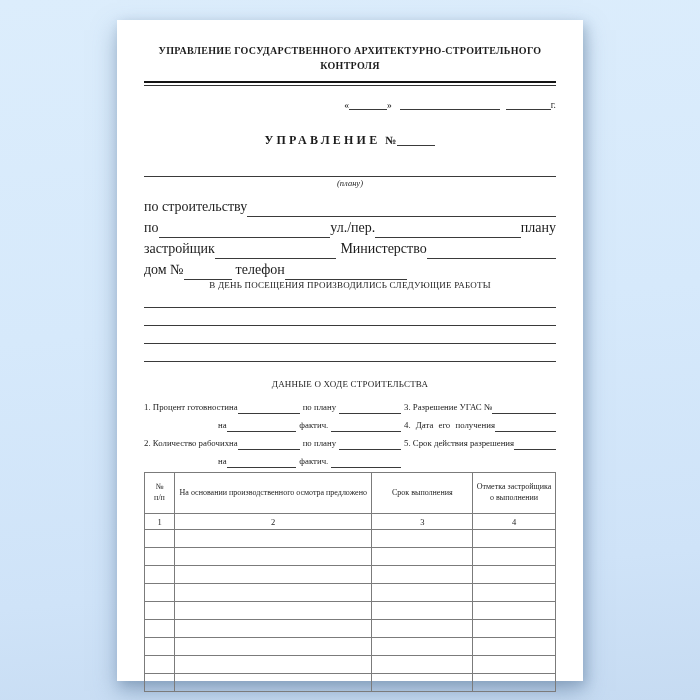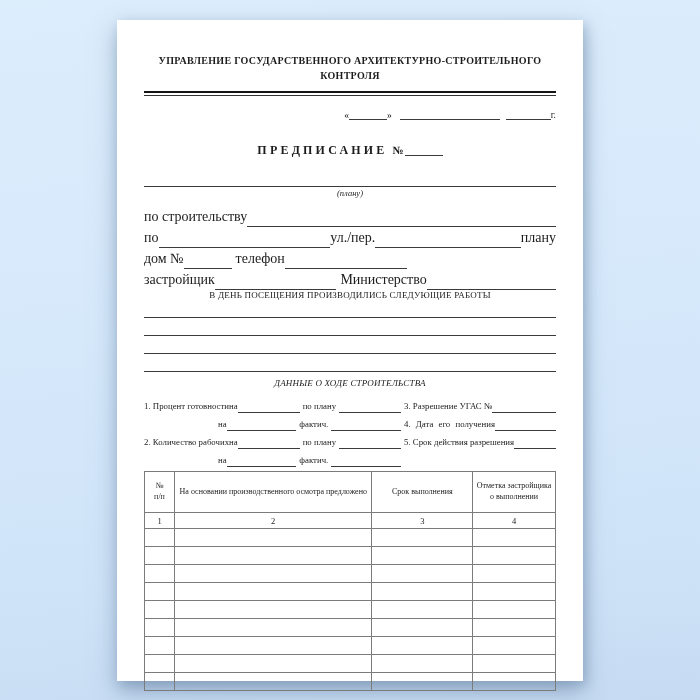--- a/index.html
+++ b/index.html
@@ -3,21 +3,21 @@
 <meta charset="utf-8">
 <style>
   html,body{margin:0;padding:0;}
   body{
     width:700px;height:700px;overflow:hidden;
     background:linear-gradient(175deg,#dcedfc 0%,#d6e9fb 45%,#cfe3f8 80%,#c6dbf2 100%);
     font-family:"Liberation Serif","DejaVu Serif",serif;color:#1c1c1c;
   }
   .page{
     position:absolute;left:117px;top:20px;width:466px;height:661px;
-    background:#ffffff;box-sizing:border-box;padding:12px 27px;
+    background:#ffffff;box-sizing:border-box;padding:2px 27px;
     box-shadow:0 10px 22px rgba(92,122,156,.5), 3px 4px 10px rgba(92,122,156,.3);
   }
   .org-title{padding-top:21px;text-align:center;font-weight:bold;font-size:10px;line-height:1.5;letter-spacing:.3px;}
   .double-rule{margin-top:8px;height:2px;border-top:2.5px solid #141414;border-bottom:1px solid #333;}
   .date-row{margin-top:13px;text-align:right;font-size:9.5px;}
   .ul{display:inline-block;border-bottom:1px solid #3a3a3a;height:10px;vertical-align:-2px;}
   .w38{width:38px}.w100{width:100px}.w45{width:45px}.ml8{margin-left:8px}.ml6{margin-left:6px}
   .doc-title{margin-top:20px;text-align:center;}
   .doc-title .dt{font-weight:bold;font-size:12px;letter-spacing:3.2px;}
   .doc-title .dn{font-weight:bold;font-size:11px;margin-left:5px;letter-spacing:1px;}
@@ -27,21 +27,21 @@
   .rows{margin-top:8px;}
   .frow{display:flex;align-items:flex-end;height:21px;font-size:14px;}
   .frow .lbl{padding-bottom:2px;white-space:nowrap;}
   .fill{flex:1 1 auto;border-bottom:1px solid #3a3a3a;height:2px;}
   .fb1{flex:1.18}.fb2{flex:1}
   .fw48{flex:0 0 48px}.fw122{flex:0 0 122px}
   .fd1{flex:.94}.fd2{flex:1}
   .gap4{padding-left:4px}
   .heading{text-align:center;font-size:9px;letter-spacing:.2px;}
   .h-works{}
-  .h-progress{margin-top:6px;font-style:italic;}
+  .h-progress{margin-top:17px;}
   .blank-lines{margin-top:0;}
   .bl{height:17px;border-bottom:1px solid #3a3a3a;}
   .items{display:flex;margin-top:7px;font-size:8.8px;}
   .col-left{width:257px;}
   .col-right{flex:1;margin-left:3px;}
   .irow{display:flex;align-items:flex-end;height:18px;}
   .irow .ilbl{padding-bottom:2px;white-space:nowrap;}
   .irow .ind{flex:0 0 74px;}
   .mid{padding:0 3px 2px;white-space:nowrap;}
   .ws{word-spacing:3px;margin-top:34px;}
@@ -59,50 +59,50 @@
 
   <div class="org-title">
     <div>УПРАВЛЕНИЕ ГОСУДАРСТВЕННОГО АРХИТЕКТУРНО-СТРОИТЕЛЬНОГО</div>
     <div>КОНТРОЛЯ</div>
   </div>
 
   <div class="double-rule"></div>
 
   <div class="date-row"><span>«</span><span class="ul w38"></span><span>»</span><span class="ul w100 ml8"></span><span class="ul w45 ml6"></span><span>г.</span></div>
 
-  <div class="doc-title"><span class="dt">ПРЕДПИСАНИЕ</span><span class="dn">№</span><span class="ul w38"></span></div>
+  <div class="doc-title"><span class="dt">УПРАВЛЕНИЕ</span><span class="dn">№</span><span class="ul w38"></span></div>
 
   <div class="kumu">
     <div class="kline"></div>
     <div class="khint">(плану)</div>
   </div>
 
   <div class="rows">
     <div class="frow">
       <span class="lbl">по строительству</span>
         <span class="fill"></span>
     </div>
     <div class="frow">
       <span class="lbl">по</span>
         <span class="fill fb1"></span>
         <span class="lbl">ул./пер.</span>
         <span class="fill fb2"></span>
         <span class="lbl">плану</span>
     </div>
     <div class="frow">
+      <span class="lbl">застройщик</span>
+        <span class="fill fd1"></span>
+        <span class="lbl gap4">Министерство</span>
+        <span class="fill fd2"></span>
+    </div>
+    <div class="frow">
       <span class="lbl">дом №</span>
         <span class="fill fw48"></span>
         <span class="lbl gap4">телефон</span>
         <span class="fill fw122"></span>
-    </div>
-    <div class="frow">
-      <span class="lbl">застройщик</span>
-        <span class="fill fd1"></span>
-        <span class="lbl gap4">Министерство</span>
-        <span class="fill fd2"></span>
     </div>
   </div>
 
   <div class="heading h-works">В ДЕНЬ ПОСЕЩЕНИЯ ПРОИЗВОДИЛИСЬ СЛЕДУЮЩИЕ РАБОТЫ</div>
 
   <div class="blank-lines">
     <div class="bl"></div>
     <div class="bl"></div>
     <div class="bl"></div>
     <div class="bl"></div>

